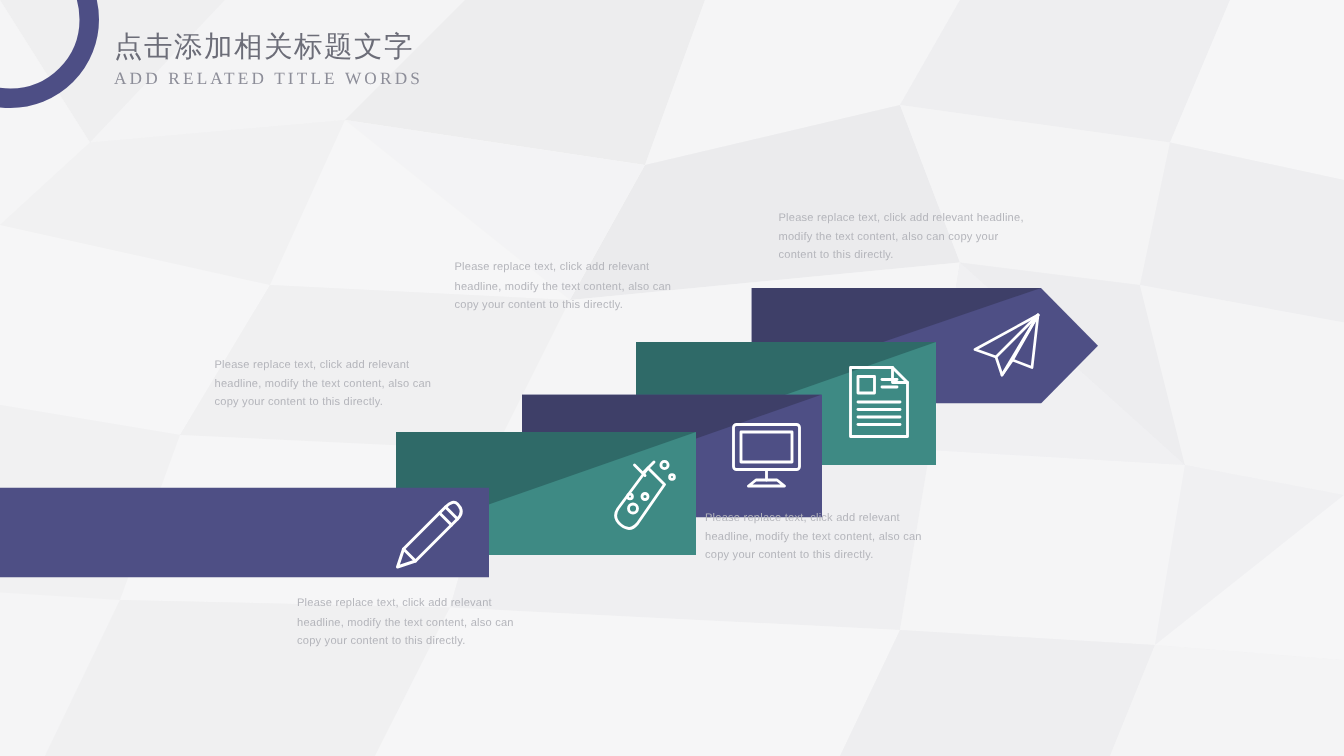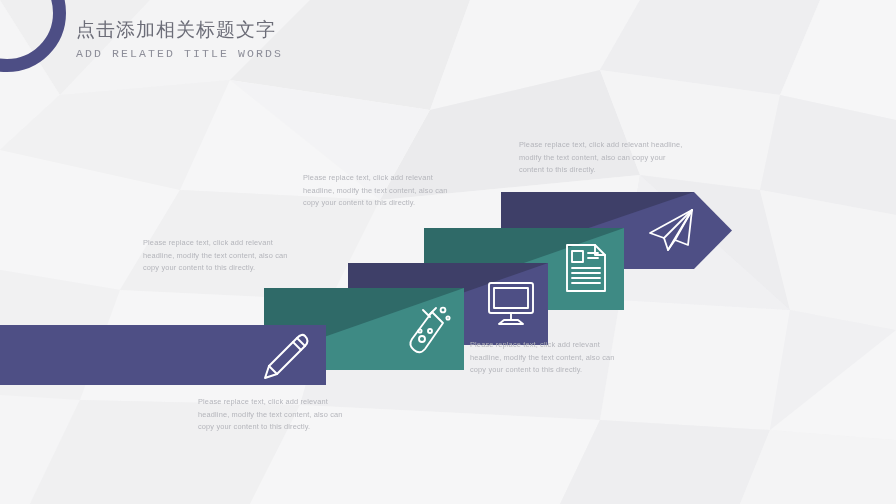--- a/index.html
+++ b/index.html
@@ -38,29 +38,29 @@
   .title-block {
     position: absolute;
     left: 76px;
     top: 20px;
     z-index: 30;
   }
   .title-cn {
     font-size: 19px;
     letter-spacing: 1px;
     color: #6c6d78;
-    font-family: Liberation Mono, monospace;
+    font-family: Liberation Serif, serif;
     line-height: 1.25;
     white-space: nowrap;
   }
   .title-en {
     font-size: 11.5px;
     letter-spacing: 2.1px;
     color: #8d8e99;
-    font-family: Liberation Mono, monospace;
+    font-family: Liberation Serif, serif;
     margin-top: 3px;
     white-space: nowrap;
   }
   
   .band {
     position: absolute;
     z-index: 10;
   }
   .band svg { display: block; }
   .band .icon-holder {

